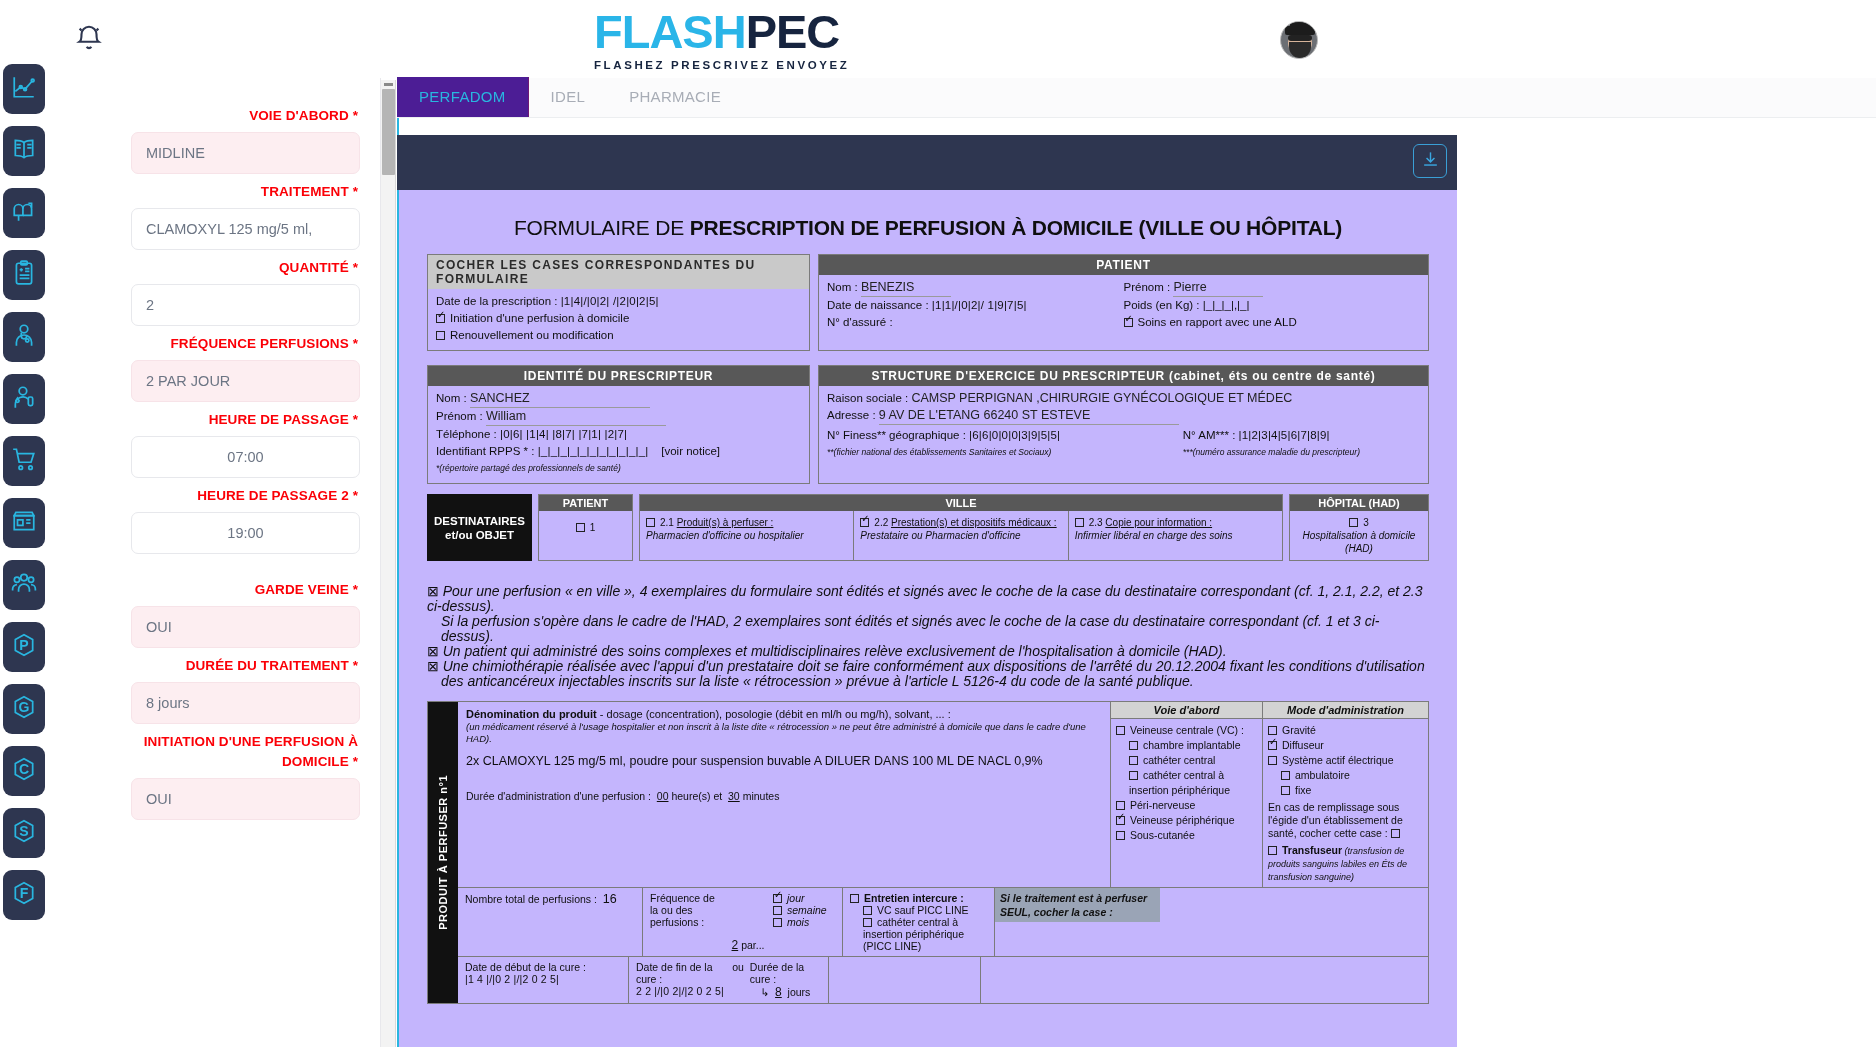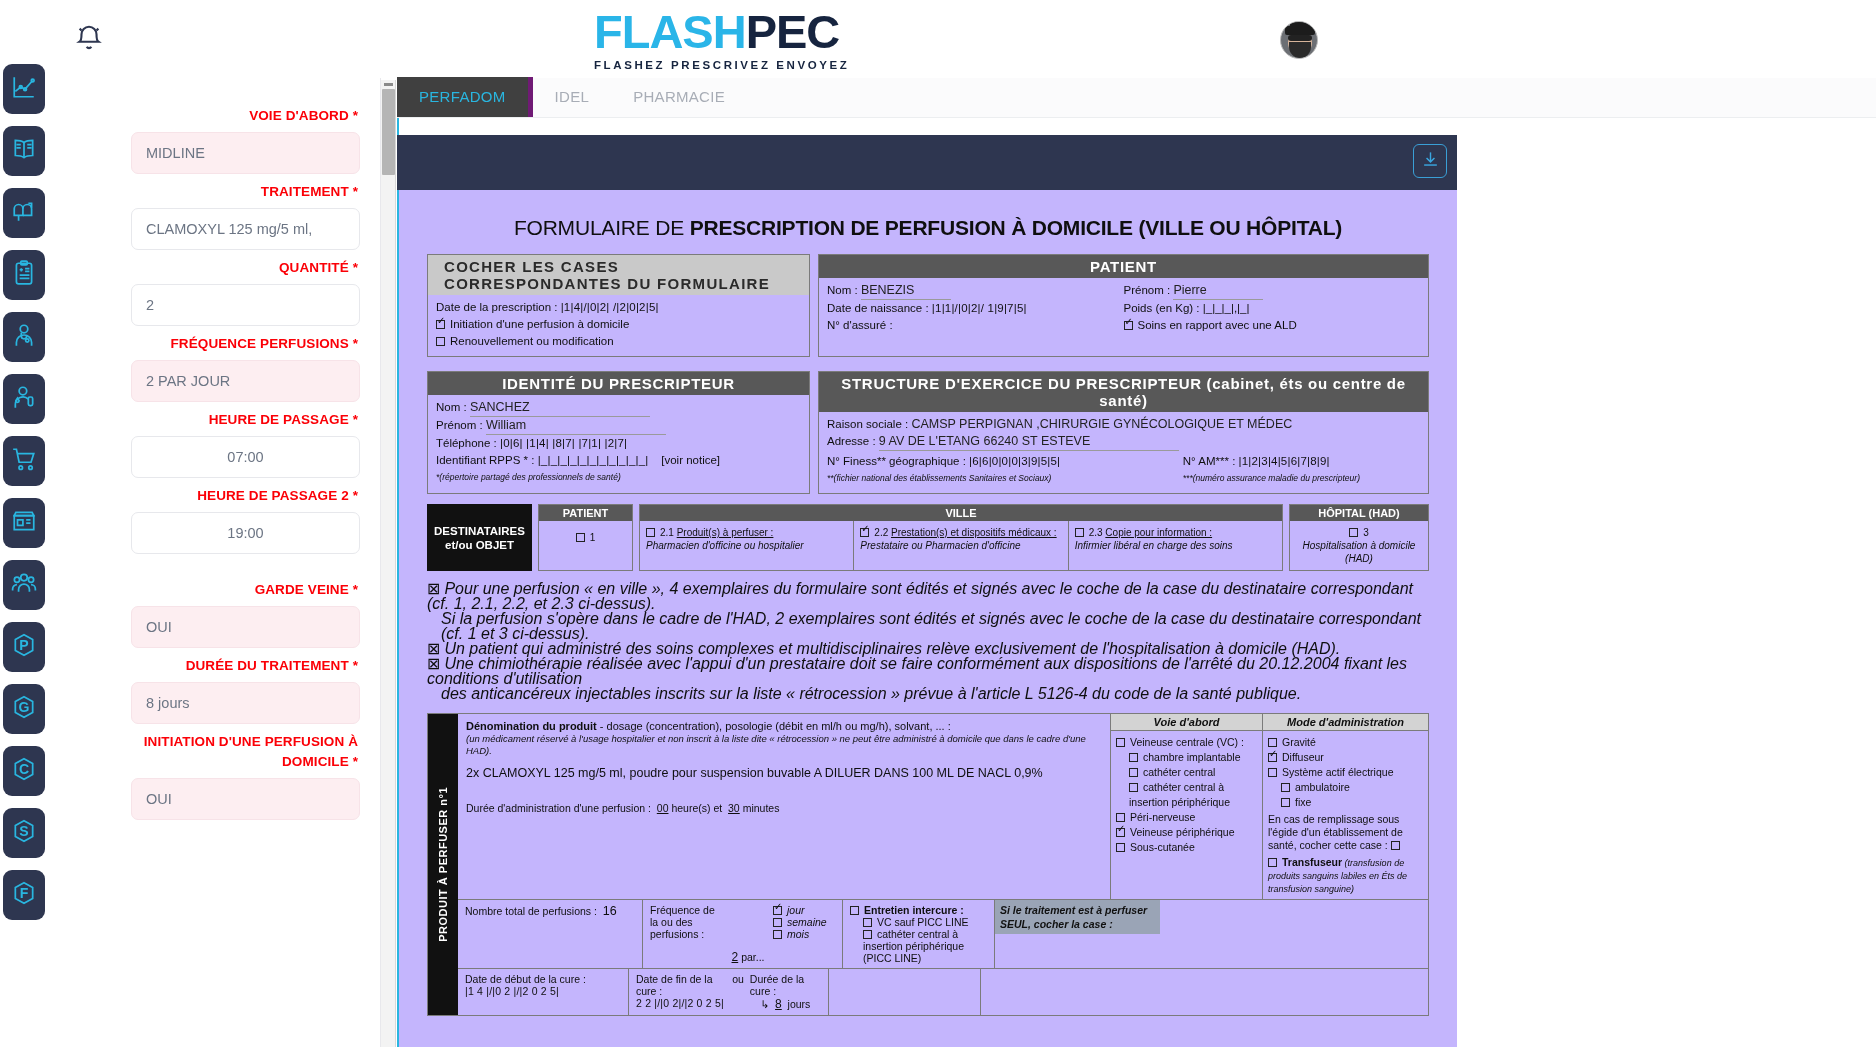--- a/index.html
+++ b/index.html
@@ -78,21 +78,21 @@
   }
   .tabs {
     position: absolute; left: 16px; top: 0; right: 0; height: 40px;
     background: #fbfbfc; display: flex; align-items: flex-end;
     border-bottom: 1px solid #eceef0;
   }
   .tab {
     padding: 0 22px; height: 40px; line-height: 40px; font-size: 15px; color: #a8adb6;
     cursor: pointer; letter-spacing: .3px;
   }
-  .tab.active { color: #29b6e0; background: #404040; border-right: 5px solid #701a75; }
+  .tab.active { color: #29b6e0; background: #4c1d95; border-right: 1px solid #701a75; }
   .darkband {
     position: absolute; left: 16px; top: 57px; right: 419px; height: 55px; background: #2e3650;
   }
   .dl-btn {
     position: absolute; right: 429px; top: 66px; width: 34px; height: 34px;
     border: 1.6px solid #3a9fd6; border-radius: 6px; background: #2e3650;
     display:flex; align-items:center; justify-content:center; cursor:pointer;
   }
   .dl-btn svg { width: 19px; height: 19px; stroke:#3aa7e0; fill:none; stroke-width:1.8; }
 
@@ -111,22 +111,22 @@
     background: #c4b5fd; overflow: hidden;
     font-family: "Liberation Sans", sans-serif; color: #0f0f0f;
   }
   .pagetitle {
     text-align: center; margin-top: 26px; font-size: 21px; letter-spacing: -.2px;
   }
   .pagetitle b { font-weight: 700; }
   .row { display: flex; gap: 8px; margin: 14px 28px 0 28px; }
   .box { border: 1px solid #7b7b7b; flex: 1; }
   .boxhdr {
-    background: #585858; color: #fff; font-size: 15px; font-weight: 700;
-    letter-spacing: .7px; padding: 3px 16px; text-align: center;
+    background: #585858; color: #fff; font-size: 12px; font-weight: 700;
+    letter-spacing: .7px; padding: 3px 8px; text-align: center;
   }
   .boxhdr.grey { background:#c9c9c9; color:#2b2b2b; text-align:left; letter-spacing:1.3px; }
   .boxbody { padding: 4px 8px 6px 8px; font-size: 11.5px; line-height: 17px; }
   .mono-digits { letter-spacing: .2px; }
   .u { border-bottom: 1px solid #9a9a9a; display:inline-block; min-width: 90px;}
   .chk { display:inline-block; width:9px; height:9px; border:1.3px solid #222; margin-right:5px; position:relative; top:1px;}
   .chk.on::after{ content:"✓"; position:absolute; left:0px; top:-5px; font-size:10px; line-height:10px;}
   .twocol { display:flex; }
   .twocol > div { flex:1; }
   .handwr { font-size: 12.5px; color:#222; }
@@ -134,21 +134,21 @@
   
   .destrow { display:flex; gap:6px; margin: 10px 28px 0 28px; align-items: stretch;}
   .destlabel {
     background:#111; color:#fff; font-size:11.5px; font-weight:700; width:105px;
     display:flex; align-items:center; justify-content:center; text-align:center; padding:6px; line-height:14px;
   }
   .destbox { border:1px solid #7b7b7b; display:flex; flex-direction:column; }
   .desthdr { background:#585858; color:#fff; font-size:11px; font-weight:700; text-align:center; padding:2px;}
   .destbody { padding:5px 6px; font-size:10px; line-height:13px; flex:1;}
   .destbody i { font-style: italic; }
-  .notes { margin: 10px 28px 0 28px; font-size: 16px; font-style: italic; line-height: 15px;}
+  .notes { margin: 23px 28px 0 28px; font-size: 14px; font-style: italic; line-height: 15px;}
   .notes .bullet { font-style: normal; margin-right:4px;}
 
   
   .ptable { margin: 12px 28px 0 28px; border:1px solid #7b7b7b; display:flex; font-size:10.5px;}
   .pside { background:#111; color:#fff; width:30px; display:flex; align-items:center; justify-content:center;}
   .pside span { writing-mode: vertical-rl; transform: rotate(180deg); font-weight:700; font-size:11px; letter-spacing:.5px;}
   .pmain { flex:1; }
   .pmain-top { display:flex; }
   .pdesc { flex:1; padding:6px 8px; border-right:1px solid #7b7b7b; }
   .pdesc .t1 { font-size:11px; }

